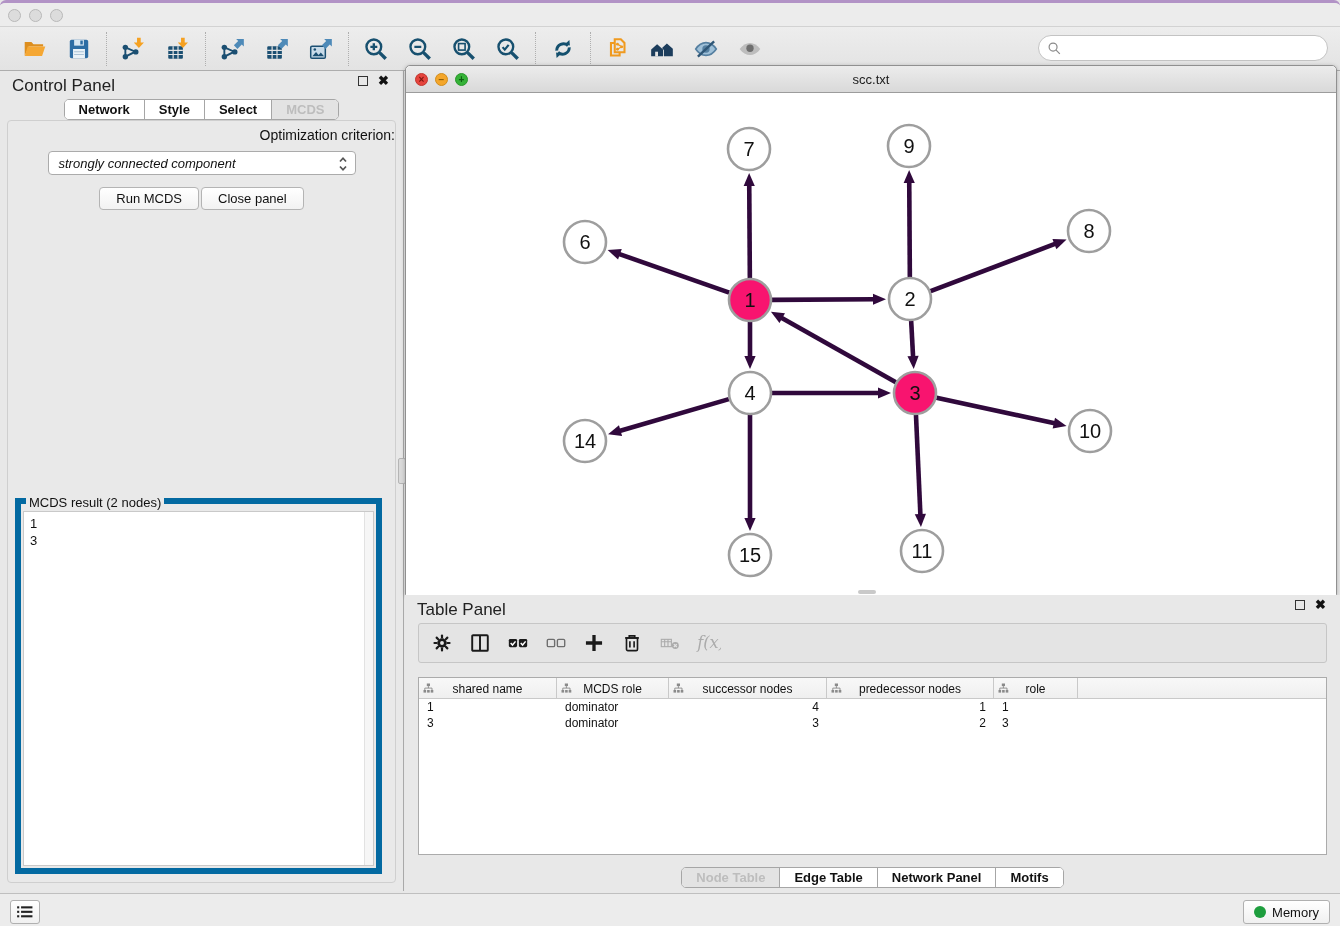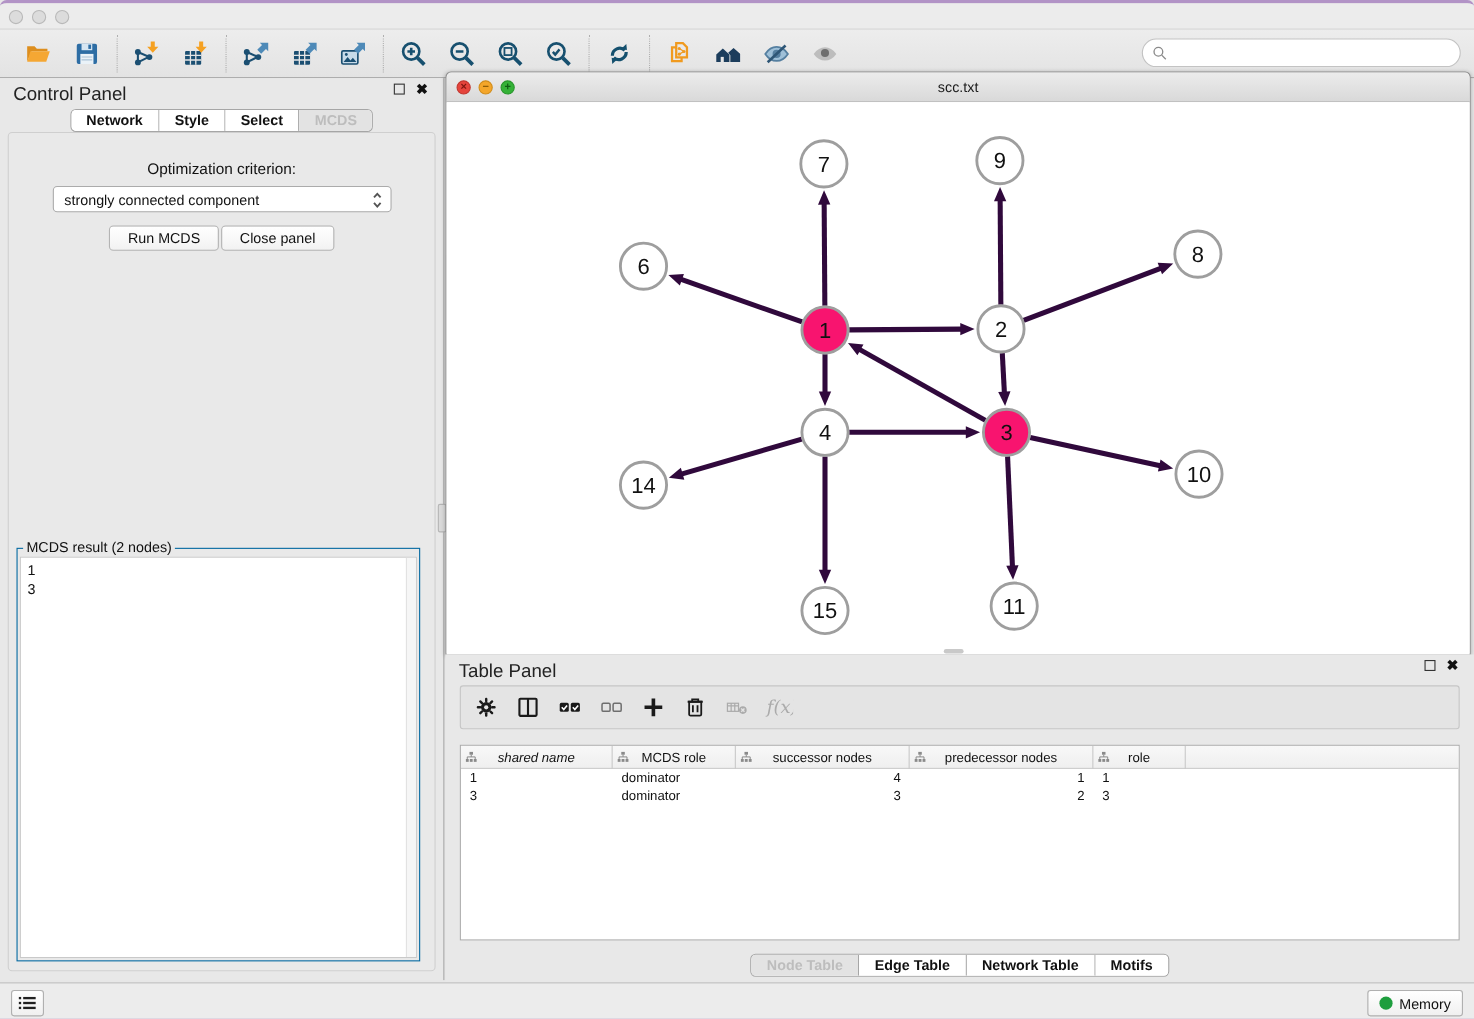--- a/index.html
+++ b/index.html
@@ -37,30 +37,30 @@
   .float-box { width:10px; height:10px; border:1.5px solid #333; }
   .close-x { font-weight:bold; font-size:13px; color:#111; line-height:10px; }
   .seg-tabs { display:flex; justify-content:center; margin-top:2px; }
   .seg { display:flex; border:1px solid #A6A6A6; border-radius:5px; overflow:hidden; background:#fff; }
   .seg-tab { padding:2px 14px; font-size:13px; font-weight:600; background:#fff; color:#111;
     border-right:1px solid #A6A6A6; cursor:default; }
   .seg-tab:last-child { border-right:none; }
   .seg-tab.active { background:#E3E3E3; color:#BDBDBD; }
   .cp-body { position:absolute; left:7px; right:7px; top:49px; bottom:8px;
     border:1px solid #CFCFCF; border-radius:4px; background:#E9E9E9; }
-  .opt-label { text-align:center; margin-top:24px; font-size:14px; }
+  .opt-label { text-align:right; margin-top:6px; font-size:14px; }
   .dropdown { position:relative; margin:8px auto 0; width:308px; height:24px; background:#fff;
     border:1px solid #ABABAB; border-radius:4px; display:flex; align-items:center; padding-left:10px;
-    font-size:13px; }
+    font-size:13px;font-style:italic; }
   .dd-arrows { position:absolute; right:6px; top:3px; }
   .btn-row { display:flex; justify-content:center; gap:2px; margin-top:12px; }
   .btn { background:linear-gradient(#FFFFFF,#F2F2F2); border:1px solid #B4B4B4; border-radius:4px;
     padding:3px 16px; font-size:13px; color:#111; cursor:default; }
   .result-group { position:absolute; left:7px; right:13px; top:377px; bottom:8px;
-    border:1px solid #0369a1; }
+    border:6px solid #0369a1; }
   .result-legend { position:absolute; left:5px; top:-9px; background:#E9E9E9; padding:0 3px;
     font-size:13px; }
   .result-area { position:absolute; left:2px; right:2px; top:7px; bottom:2px; background:#fff;
     border:1px solid #C9C9C9; overflow:hidden; }
   .result-line { font-size:13px; line-height:17px; padding-left:6px; }
   .result-scroll { position:absolute; right:0; top:0; bottom:0; width:9px; background:#F6F6F6;
     border-left:1px solid #E2E2E2; }
   .v-splitter-handle { position:absolute; left:398px; top:455px; width:8px; height:26px;
     background:#DADADA; border:1px solid #B5B5B5; border-radius:2px; }
   
@@ -492,21 +492,21 @@
         </svg>
       </span>
       <span class="tp-icon">
         <svg viewBox="0 0 24 24" width="26" height="26">
           <text x="2" y="17" font-style="italic" font-family="DejaVu Serif, serif" font-size="15" fill="#ABABAB">f(x)</text>
         </svg>
       </span>
     </div>
   <div class="data-table">
     <div class="t-header" id="t-header">
-        <div class="th" style="width: 138px; font-style: italic;">
+        <div class="th" style="width: 138px;">
           <span class="col-icon">
             <svg viewBox="0 0 11 11" width="11" height="11">
               <g fill="#8A8A8A">
                 <rect x="3.8" y="0.5" width="3.2" height="2.6"></rect>
                 <rect x="0.5" y="7" width="2.6" height="2.6"></rect>
                 <rect x="4.1" y="7" width="2.6" height="2.6"></rect>
                 <rect x="7.7" y="7" width="2.6" height="2.6"></rect>
               </g>
               <path d="M5.4 3.1v2M1.8 7V5.1h7.2V7" stroke="#8A8A8A" stroke-width="0.9" fill="none"></path>
             </svg>
@@ -584,21 +584,21 @@
           <div class="td" style="width: 158px; text-align: right;">3</div>
           <div class="td" style="width: 167px; text-align: right;">2</div>
           <div class="td" style="width: 84px; text-align: left;">3</div>
         </div>
       </div>
   </div>
   <div class="tp-tabs">
       <div class="seg" id="tp-tabs">
         <span class="seg-tab active">Node Table</span>
         <span class="seg-tab">Edge Table</span>
-        <span class="seg-tab">Network Table</span>
+        <span class="seg-tab">Network Panel</span>
         <span class="seg-tab">Motifs</span>
       </div>
     </div>
 </div>
 
 <div class="statusbar">
   <div class="status-btn status-list">
     <span>
       <svg viewBox="0 0 20 16" width="18" height="14">
           <g fill="#222">

